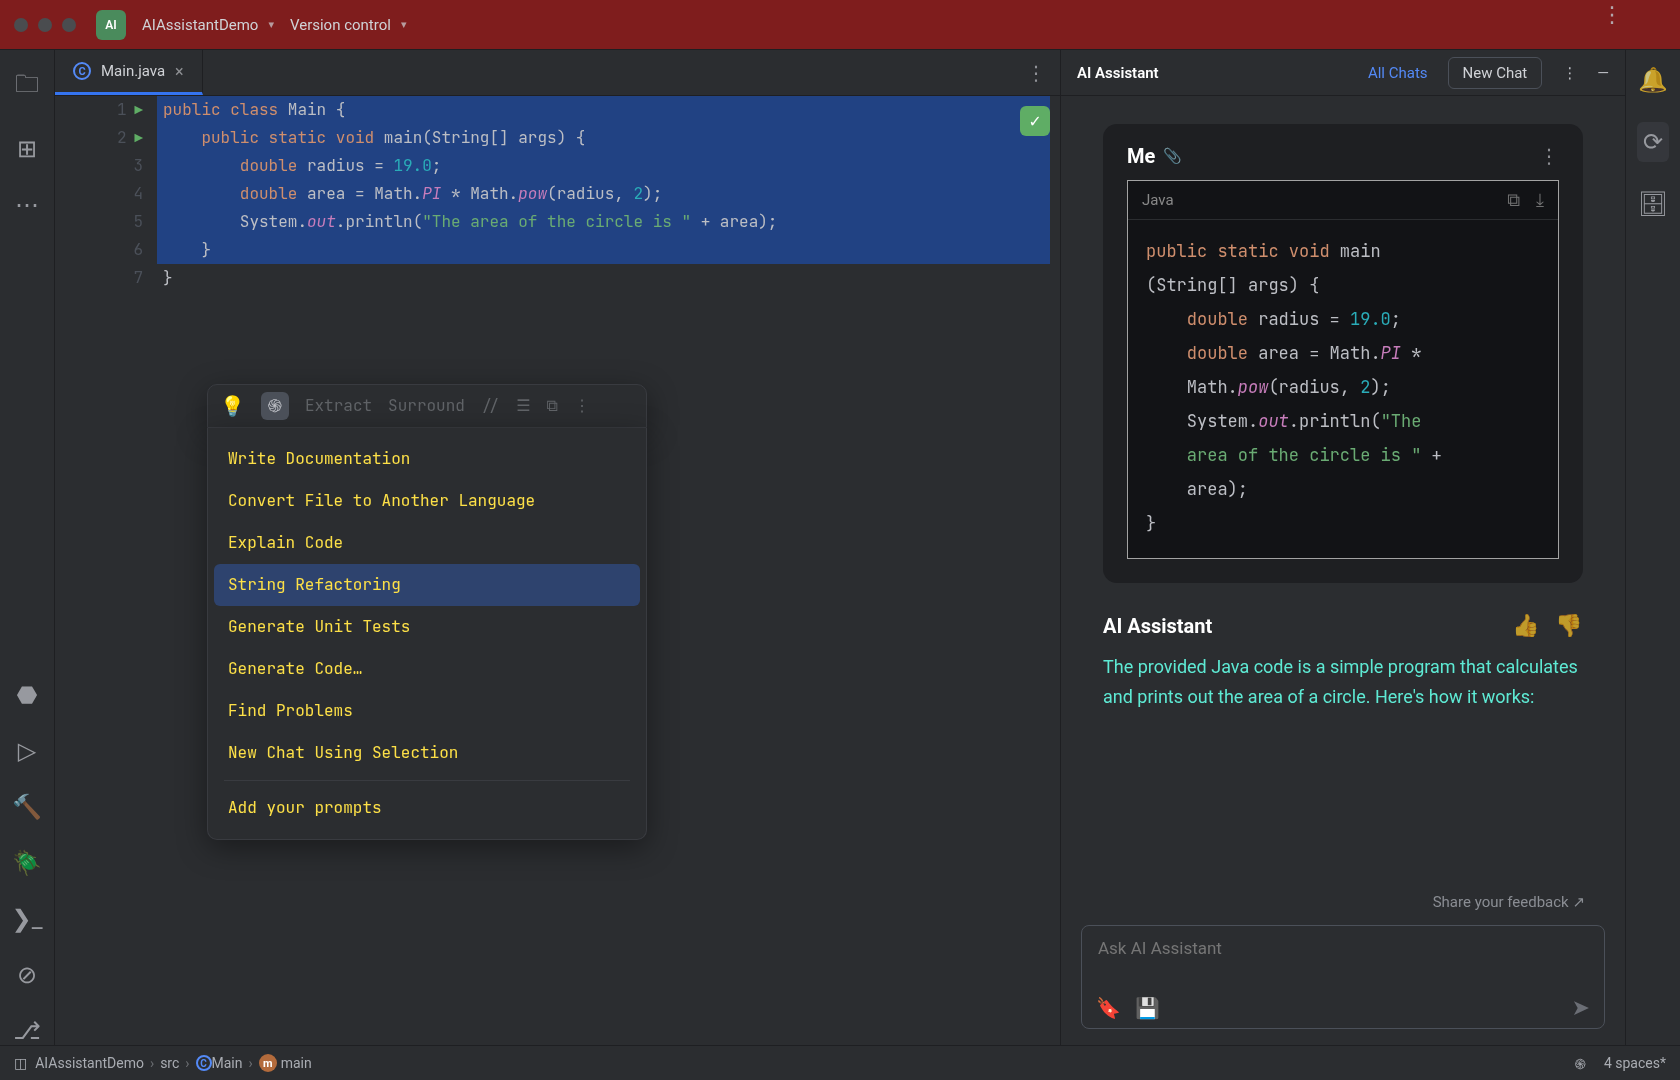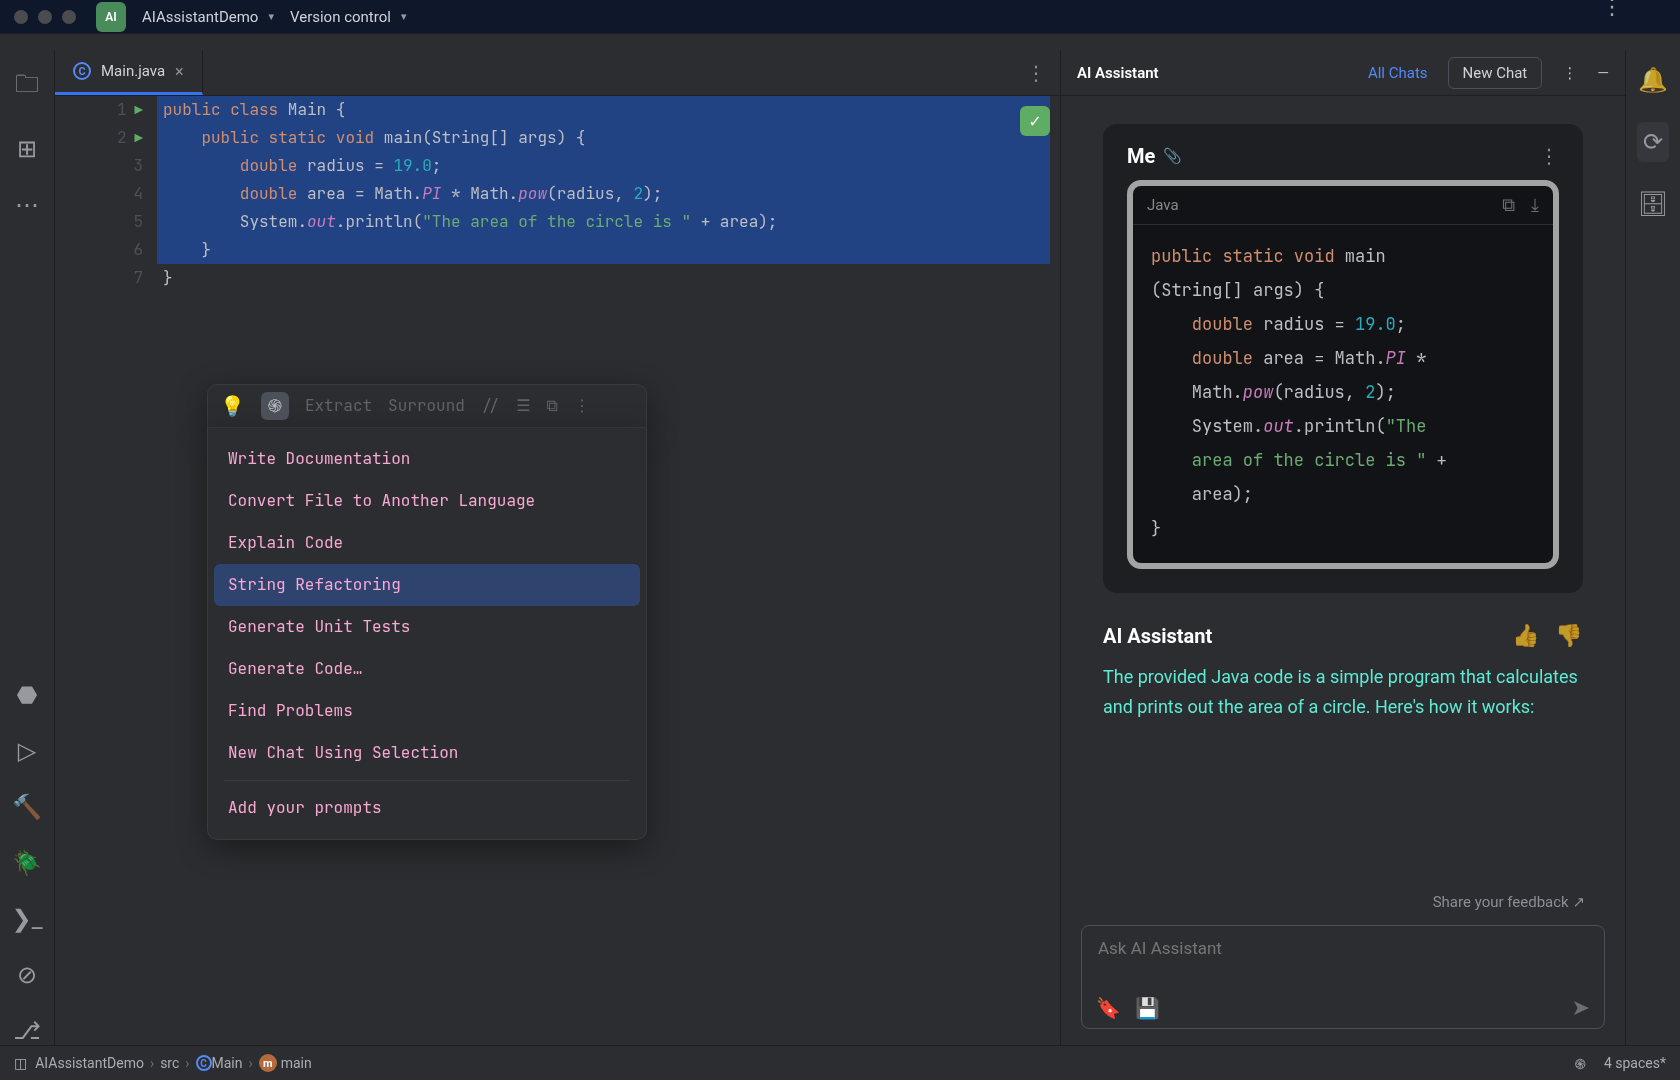--- a/index.html
+++ b/index.html
@@ -1,20 +1,20 @@
 <!DOCTYPE html>
 <html><head>
   <meta charset="utf-8">
   <style>
     * { box-sizing: border-box; margin: 0; padding: 0; }
     html, body { width: 1680px; height: 1080px; overflow: hidden; }
     body { font-family: -apple-system, "Segoe UI", Roboto, sans-serif; background: #2b2d30; color: #bcbec4; font-size: 15px; }
 
     
-    .titlebar { height: 34px; display:flex; align-items:center; padding:0 14px; background:#0f172a; border-bottom:1px solid #1e1f22;}
+    .titlebar { height: 50px; display:flex; align-items:center; padding:0 14px; background:#7f1d1d; border-bottom:1px solid #1e1f22;}
     .mac-dots { display:flex; gap:10px; margin-right:20px; }
     .mac-dots span { width:14px; height:14px; border-radius:50%; background:#4a4c4f; display:inline-block; }
     .proj-badge { width:30px; height:30px; border-radius:6px; background:#4a8b5c; color:#fff; font-weight:600; font-size:12px; display:flex; align-items:center; justify-content:center; margin-right:8px;}
     .title-drop { display:flex; align-items:center; gap:10px; color:#d0d2d6; padding:4px 8px; border-radius:6px; cursor:default;}
     .chev { font-size:11px; opacity:.7; }
     .title-right { margin-left:auto; display:flex; align-items:center; gap:22px; color:#bcbec4;flex-direction:column; }
     .run-icon { color:#5fad65; font-size:20px;}
     .bug-icon { color:#5fad65; font-size:22px;}
     .ticon { font-size:22px; opacity:.85; cursor:default; position:relative;}
     .notify-dot { position:absolute; top:-2px; right:-2px; width:10px; height:10px; border-radius:50%; background:#f2a33a;}
@@ -52,38 +52,38 @@
     .fn { color:#bcbec4;}
     .a-ok { position:absolute; top:10px; right:10px; width:30px; height:30px; border-radius:6px; background:#5fad65; color:#fff; display:flex;align-items:center;justify-content:center; font-size:18px;}
 
     
     .ai-popup-wrap { position:absolute; left:152px; top:288px; width:440px; }
     .ai-popup-toolbar { height:44px; background:#2b2d30; border:1px solid #393b40; border-radius:10px 10px 0 0; display:flex; align-items:center; gap:16px; padding:0 12px; box-shadow:0 8px 30px rgba(0,0,0,.4);}
     .bulb { font-size:20px;}
     .ai-swirl { width:28px; height:28px; border-radius:6px; background:#4b5059; display:flex;align-items:center;justify-content:center; font-size:18px;}
     .tgrey { color:#5f6266;}
     .ai-popup-list { background:#2b2d30; border:1px solid #393b40; border-top:0; border-radius:0 0 10px 10px; padding:10px 6px; box-shadow:0 8px 30px rgba(0,0,0,.4);}
-    .ai-popup-list .item { padding:7px 14px; border-radius:6px; color:#f9a8d4; cursor:default;}
+    .ai-popup-list .item { padding:7px 14px; border-radius:6px; color:#fde047; cursor:default;}
     .ai-popup-list .item.sel-item { background:#2e436e;}
     .ai-popup-list hr { border:0; border-top:1px solid #393b40; margin:6px 10px;}
 
     
     .ai-panel { flex:1; display:flex; flex-direction:column; background:#2b2d30;}
     .ai-header { height:46px; display:flex; align-items:center; padding:0 16px; border-bottom:1px solid #1e1f22;}
     .ai-title { font-weight:600; color:#fff;}
     .ai-header-right { margin-left:auto; display:flex; align-items:center; gap:20px;}
     .link { color:#548af7; cursor:default;}
     .pill { padding:6px 14px; border:1px solid #4b5059; border-radius:6px; color:#d0d2d6; cursor:default;}
     .ai-body { flex:1; overflow:auto; padding:28px 24px;}
     .msg-card { background:#1e1f22; border-radius:14px; padding:20px 24px 24px; margin:0 18px 30px 18px;}
     .me-row { display:flex; align-items:center; gap:8px; margin-bottom:12px;}
     .me-row .me { font-weight:700; color:#fff; font-size:20px;}
     .me-row .more { margin-left:auto; font-size:20px; opacity:.7;}
     .prompt-text { color:#d0d2d6; font-size:17px; margin-bottom:16px;}
-    .code-card { background:#121316; border-radius:14px; border:6px solid #a3a3a3; overflow:hidden;}
+    .code-card { background:#121316; border-radius:0; border:1px solid #a3a3a3; overflow:hidden;}
     .code-card .cc-head { display:flex; align-items:center; padding:8px 14px; color:#888; font-size:15px; border-bottom:1px solid #2b2d30;}
     .cc-head .cc-right { margin-left:auto; display:flex; gap:16px; font-size:18px; opacity:.8; cursor:default;}
     .cc-body { padding:14px 18px 18px; font-family:"JetBrains Mono","Menlo",monospace; font-size:17px; line-height:34px; white-space:pre; color:#bcbec4;}
     .resp-block { padding:0 18px;}
     .resp-block .r-title { font-weight:700; color:#fff; font-size:20px; display:flex; align-items:center;}
     .resp-block .thumbs { margin-left:auto; display:flex; gap:16px; font-size:22px; opacity:.7;}
     .resp-block .r-text { margin-top:14px; font-size:18px; line-height:30px; color:#5eead4;}
     .share { text-align:right; padding:6px 40px 0 0; color:#8a8d93;}
     .ai-input-wrap { padding:14px 20px 16px;}
     .ai-input { border:1px solid #4b5059; border-radius:8px; height:104px; display:flex; flex-direction:column;}

